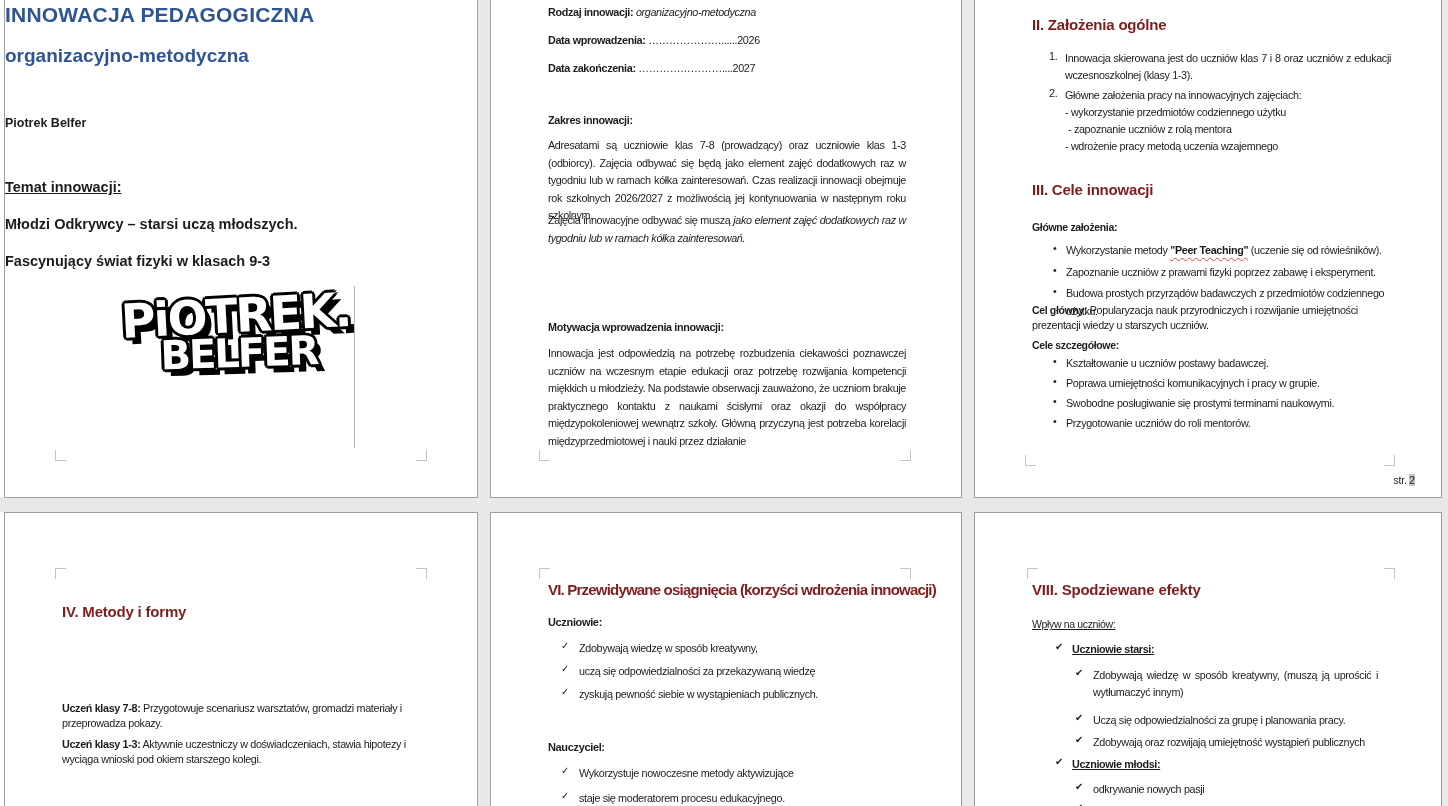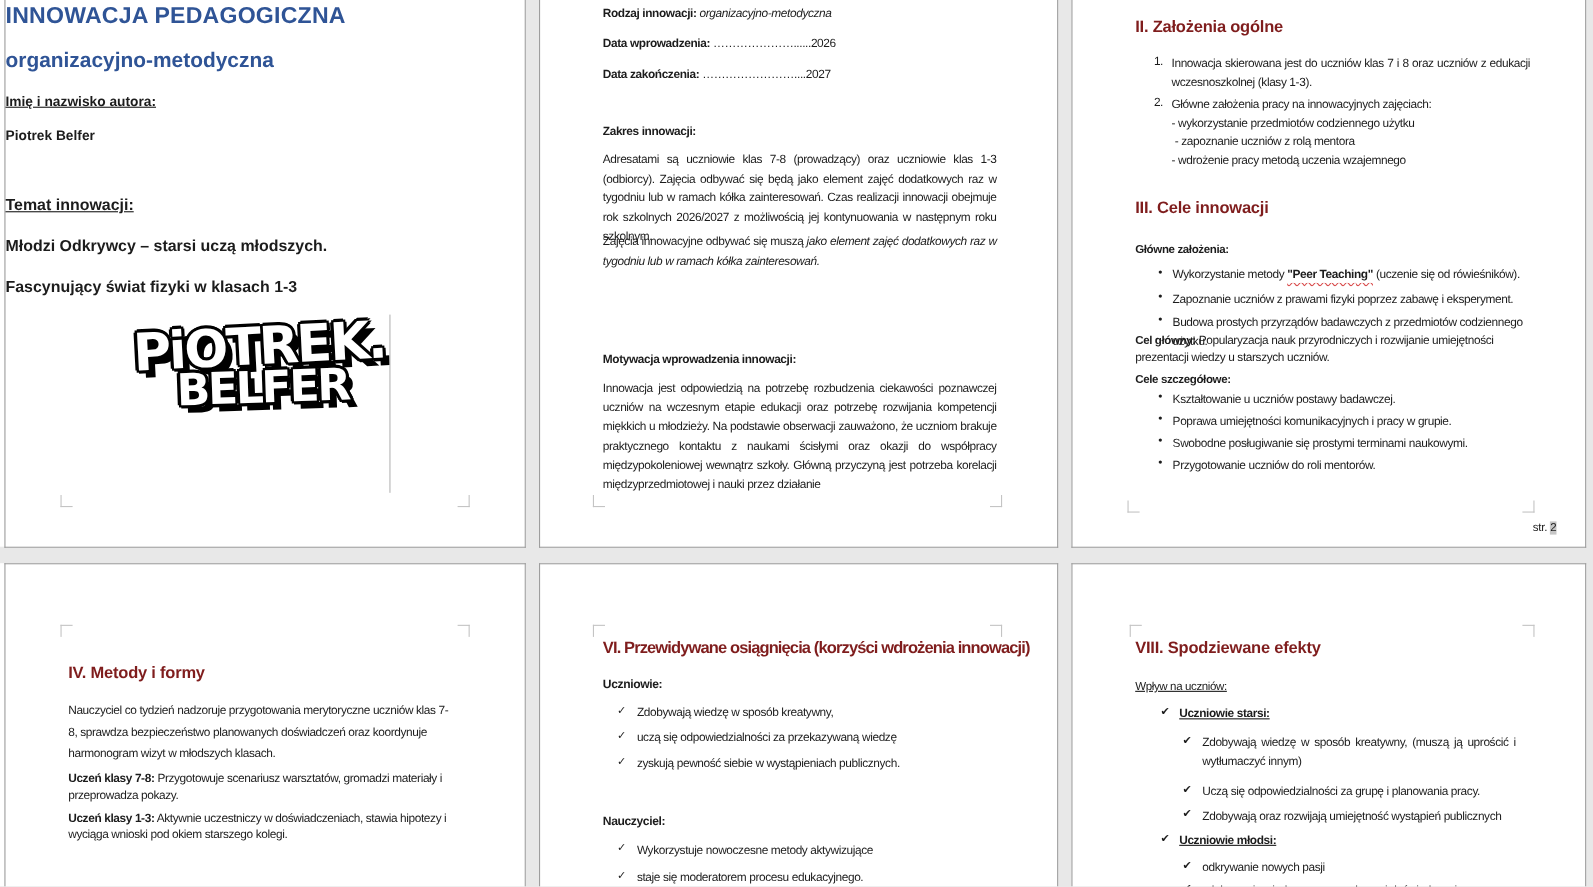--- a/index.html
+++ b/index.html
@@ -61,25 +61,24 @@
 <body>
 
 <div class="canvas">
 
   <div class="sliver" style="top:0;height:497px;"></div>
   <div class="sliver" style="top:512px;height:294px;"></div>
 
   <section class="page toprow" style="left:4px;width:474px;">
     <div class="t center b blue" style="top:3px;font-size:21px;letter-spacing:0.2px;">INNOWACJA PEDAGOGICZNA</div>
     <div class="t center b blue" style="top:45px;font-size:19px;">organizacyjno-metodyczna</div>
-    <div class="t center b u" style="top:85px;font-size:12.5px;">Imię i nazwisko autora:</div>
     <div class="t center b" style="top:116px;font-size:12.5px;">Piotrek Belfer</div>
     <div class="t center b u" style="top:179px;font-size:14.5px;">Temat innowacji:</div>
     <div class="t center b" style="top:216px;font-size:14.5px;">Młodzi Odkrywcy – starsi uczą młodszych.</div>
-    <div class="t center b" style="top:253px;font-size:14.5px;">Fascynujący świat fizyki w klasach 1-3</div>
+    <div class="t center b" style="top:253px;font-size:14.5px;">Fascynujący świat fizyki w klasach 9-3</div>
 
     <div class="graffiti">
       <span class="gword gw1">PiOTREK.</span>
       <span class="gword gw2">BELFER</span>
     </div>
     <div class="vline" style="left:349px;top:286px;height:162px;"></div>
 
     <div class="crop bl" style="left:50px;top:450px;"></div>
     <div class="crop br" style="right:50px;top:450px;"></div>
   </section>
@@ -164,21 +163,20 @@
     <div class="t pagenum" style="right:26px;top:474px;">
       <span>str. </span><span class="shaded">2</span>
     </div>
   </section>
 
   <section class="page bottomrow" style="left:4px;width:474px;">
     <div class="crop tl" style="left:50px;top:55px;"></div>
     <div class="crop tr" style="right:50px;top:55px;"></div>
 
     <div class="t h1" style="left:57px;top:90px;">IV. Metody i formy</div>
-    <div class="t body" style="left:57px;top:124px;width:352px;line-height:19.5px;">Nauczyciel co tydzień nadzoruje przygotowania merytoryczne uczniów klas 7-8, sprawdza bezpieczeństwo planowanych doświadczeń oraz koordynuje harmonogram wizyt w młodszych klasach.</div>
     <div class="t body14" style="left:57px;top:188px;width:352px;">
       <span class="b">Uczeń klasy 7-8:</span><span> Przygotowuje scenariusz warsztatów, gromadzi materiały i przeprowadza pokazy.</span>
     </div>
     <div class="t body14" style="left:57px;top:224px;width:352px;">
       <span class="b">Uczeń klasy 1-3:</span><span> Aktywnie uczestniczy w doświadczeniach, stawia hipotezy i wyciąga wnioski pod okiem starszego kolegi.</span>
     </div>
   </section>
 
   <section class="page bottomrow" style="left:490px;width:472px;">
     <div class="crop tl" style="left:48px;top:55px;"></div>

